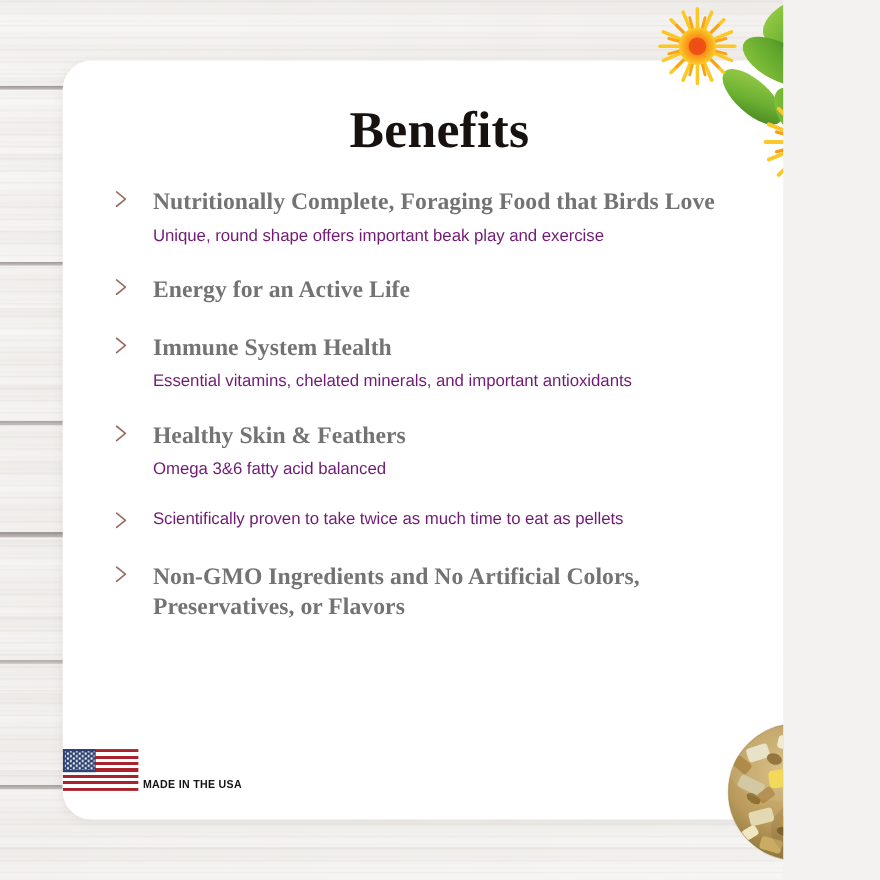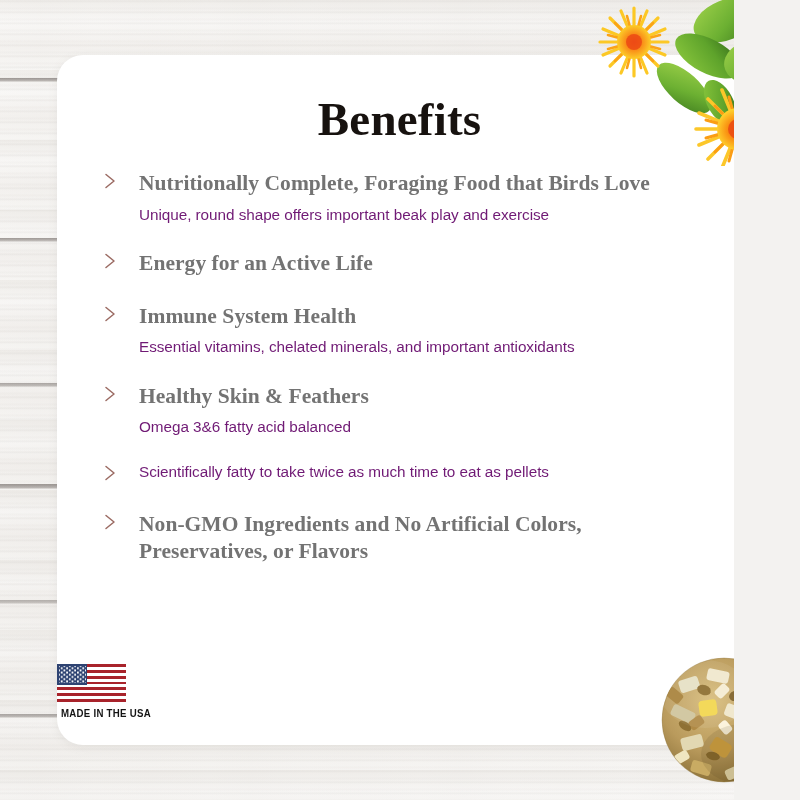--- a/index.html
+++ b/index.html
@@ -12,21 +12,20 @@
     overflow: hidden;
     font-family: "Liberation Sans", sans-serif;
     background: #f3f2f0;
   }
 
   #stage {
     position: relative;
     width: 712px;
     height: 800px;
     overflow: hidden;
-    padding-left: 22px;
   }
 
   
   .wood {
     position: absolute;
     inset: 0;
     background-color: #f4f3f1;
     background-image:
       
       linear-gradient(to bottom,
@@ -148,22 +147,21 @@
     letter-spacing: -0.05px;
   }
 
   
   .usa-badge {
     position: absolute;
     left: 0;
     right: 0;
     bottom: 26px;
     display: flex;
-    flex-direction: column;
-    align-items: flex-start;
+    align-items: flex-end;
   }
   .flag {
     position: relative;
     width: 69px;
     height: 38px;
     background: #ffffff;
     overflow: hidden;
   }
   .flag .stripes {
     position: absolute;
@@ -272,21 +270,21 @@
           <p class="benefit-title">Healthy Skin &amp; Feathers</p>
           <p class="benefit-desc">Omega 3&amp;6 fatty acid balanced</p>
         </li>
 
         <li class="benefit">
           <span class="chevron-icon">
             <svg width="16" height="20" viewBox="0 0 16 20" fill="none" aria-hidden="true">
               <path d="M3 3.5 L11 10 L3 16.5" stroke="currentColor" stroke-width="1.5" stroke-linecap="round" stroke-linejoin="round"></path>
             </svg>
           </span>
-          <p class="benefit-desc">Scientifically fatty to take twice as much time to eat as pellets</p>
+          <p class="benefit-desc">Scientifically proven to take twice as much time to eat as pellets</p>
         </li>
 
         <li class="benefit">
           <span class="chevron-icon">
             <svg width="16" height="20" viewBox="0 0 16 20" fill="none" aria-hidden="true">
               <path d="M3 3.5 L11 10 L3 16.5" stroke="currentColor" stroke-width="1.5" stroke-linecap="round" stroke-linejoin="round"></path>
             </svg>
           </span>
           <p class="benefit-title" style="max-width:520px">Non-GMO Ingredients and No Artificial Colors, Preservatives, or Flavors</p>
         </li>

